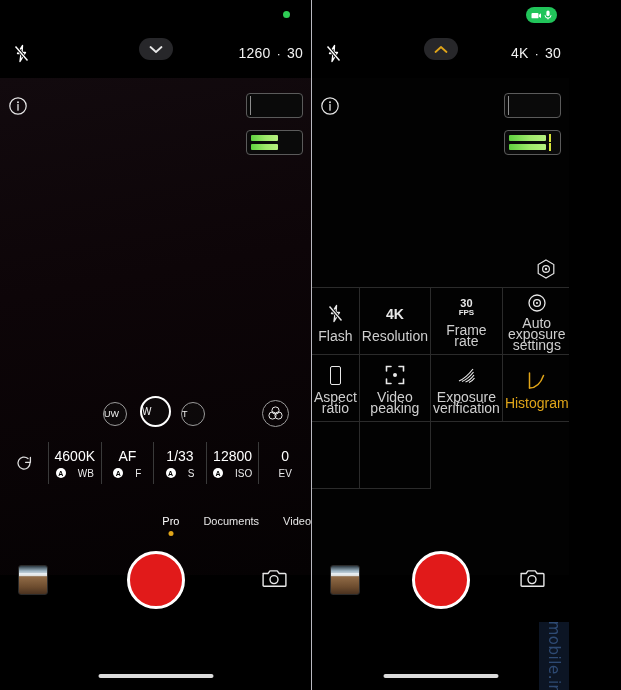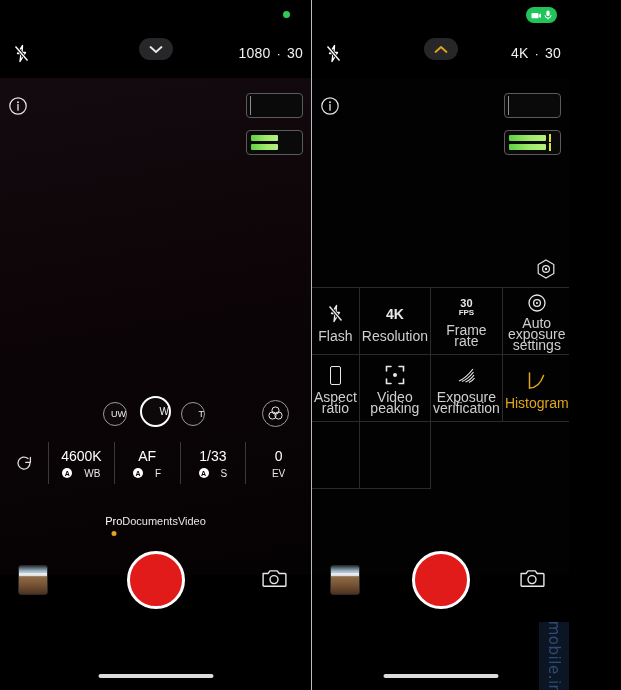--- a/index.html
+++ b/index.html
@@ -91,21 +91,21 @@
   .grid-cell.active .grid-icon, .grid-cell.active .grid-label { color: #e0a519; }
   .grid-cell.empty { }
   .icon-text-4k { font-size: 14px; font-weight: bold; color: #e8e8e8; }
   .icon-text-fps { font-size: 11px; font-weight: bold; line-height: 10px; text-align: center; color: #e8e8e8; }
   .icon-text-fps small { font-size: 8px; font-weight: bold; display: block; }
 
   
   .zoom-row { position: absolute; left: 0; right: 0; top: 396px; height: 34px; }
   .zoom-btn {
     position: absolute; border: 1px solid #9a9a9a; border-radius: 50%;
-    display: flex; align-items: center; justify-content: flex-end;
+    display: flex; align-items: center; justify-content: flex-start;
     color: #f0f0f0; font-size: 9px; background: rgba(20,20,20,0.35);
   }
   .zoom-btn.uw { left: 103px; top: 6px; width: 24px; height: 24px; }
   .zoom-btn.w  { left: 140px; top: 0px;  width: 31px; height: 31px; border-color: #ffffff; border-width: 2px; font-size: 10px; }
   .zoom-btn.t  { left: 181px; top: 6px; width: 24px; height: 24px; }
   .filter-btn {
     position: absolute; right: 22px; top: 4px; width: 27px; height: 27px;
     border: 1px solid #9a9a9a; border-radius: 50%;
     display: flex; align-items: center; justify-content: center;
   }
@@ -121,21 +121,21 @@
   .param:last-child { border-right: none; }
   .param-val { color: #ffffff; font-size: 14px; }
   .param-sub { display: flex; align-items: center; gap: 12px; color: #e9e9e9; font-size: 10px; }
   .a-badge {
     width: 10px; height: 10px; border-radius: 50%; background: #ffffff; color: #000;
     font-size: 7px; font-weight: bold; display: flex; align-items: center; justify-content: center;
   }
 
   
   .modes { position: absolute; left: 0; right: 0; top: 508px; height: 26px;
-    display: flex; align-items: center; justify-content: center; }
+    display: flex; align-items: center; justify-content: flex-end; gap: 24px; }
   .mode { position: relative; color: #e6e6e6; font-size: 11px; }
   .mode.active { color: #ffffff; }
   .mode-dot { position: absolute; left: 50%; transform: translateX(-50%); bottom: -9px;
     width: 5px; height: 5px; border-radius: 50%; background: #e0a519; }
 
   
   .shutter-area { position: absolute; left: 0; right: 0; top: 547px; height: 85px; }
   .thumb {
     position: absolute; left: 18px; top: 18px; width: 30px; height: 30px;
     border-radius: 3px; overflow: hidden; border: 1px solid #2a2a2a;
@@ -185,21 +185,21 @@
           <line x1="2.5" y1="2.5" x2="14.5" y2="16.5" stroke="#000" stroke-width="3.2"></line>
           <line x1="2.5" y1="2.5" x2="14.5" y2="16.5" stroke="#fff" stroke-width="1.4"></line>
         </svg>
       </div>
       <div class="chevron-btn">
         <svg width="14" height="9" viewBox="0 0 14 9">
           <polyline points="1.5,2 7,7 12.5,2" fill="none" stroke="#e8e8e8" stroke-width="1.8" stroke-linecap="round" stroke-linejoin="round"></polyline>
         </svg>
       </div>
       <div class="res-fps">
-        <span>1080</span>
+        <span>1260</span>
         <span class="dot-sep">·</span>
         <span>30</span>
       </div>
     </div>
 
     <div class="viewfinder">
       <div class="info-btn">
         <svg width="20" height="20" viewBox="0 0 20 20">
           <circle cx="10" cy="10" r="8.2" fill="none" stroke="#e8e8e8" stroke-width="1.2"></circle>
           <circle cx="10" cy="6.2" r="0.95" fill="#e8e8e8"></circle>
@@ -259,20 +259,27 @@
           </span>
         </div>
         <div class="param">
           <span class="param-val">1/33</span>
           <span class="param-sub">
             <span class="a-badge">A</span>
             <span>S</span>
           </span>
         </div>
         <div class="param">
+          <span class="param-val">12800</span>
+          <span class="param-sub">
+            <span class="a-badge">A</span>
+            <span>ISO</span>
+          </span>
+        </div>
+        <div class="param">
           <span class="param-val">0</span>
           <span class="param-sub">
             <span>EV</span>
           </span>
         </div>
       </div>
     </div>
 
     <div class="modes">
       <div class="mode active">

